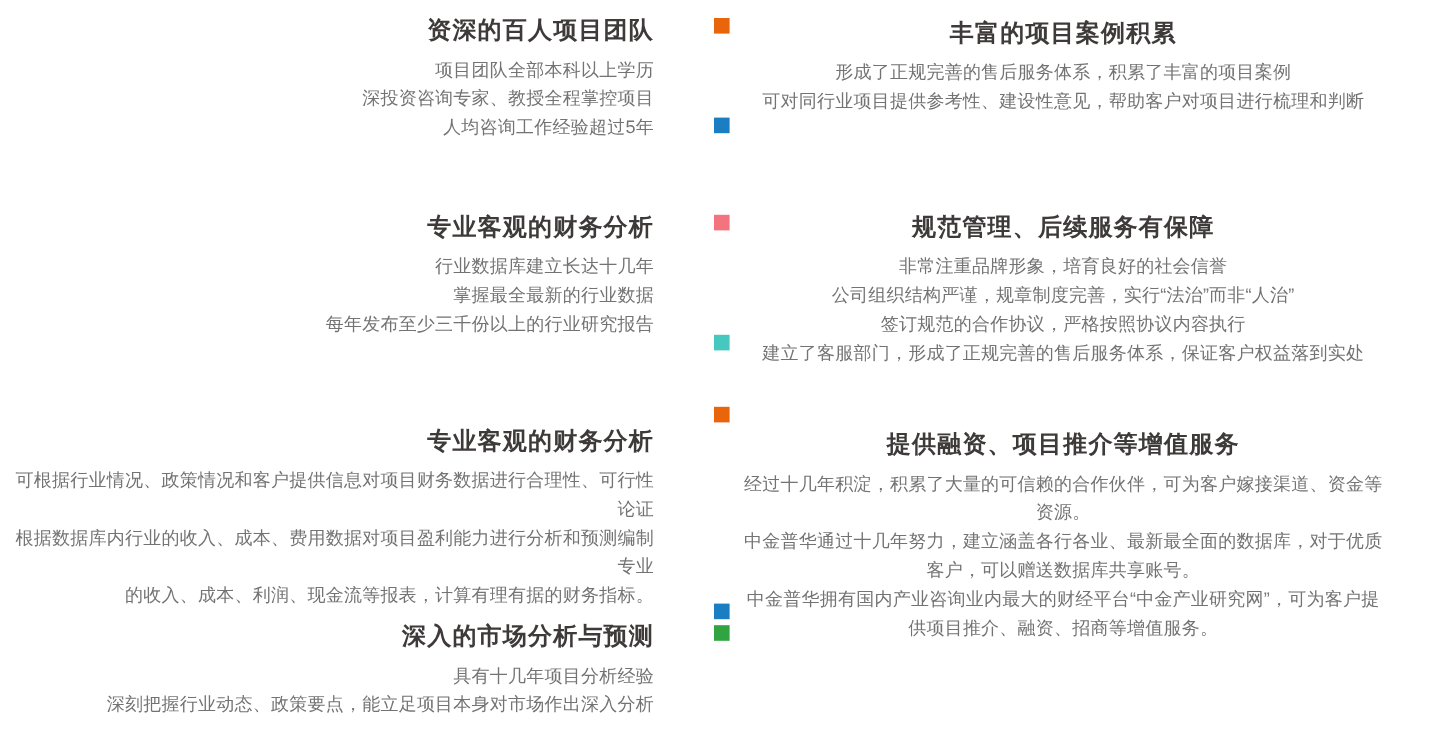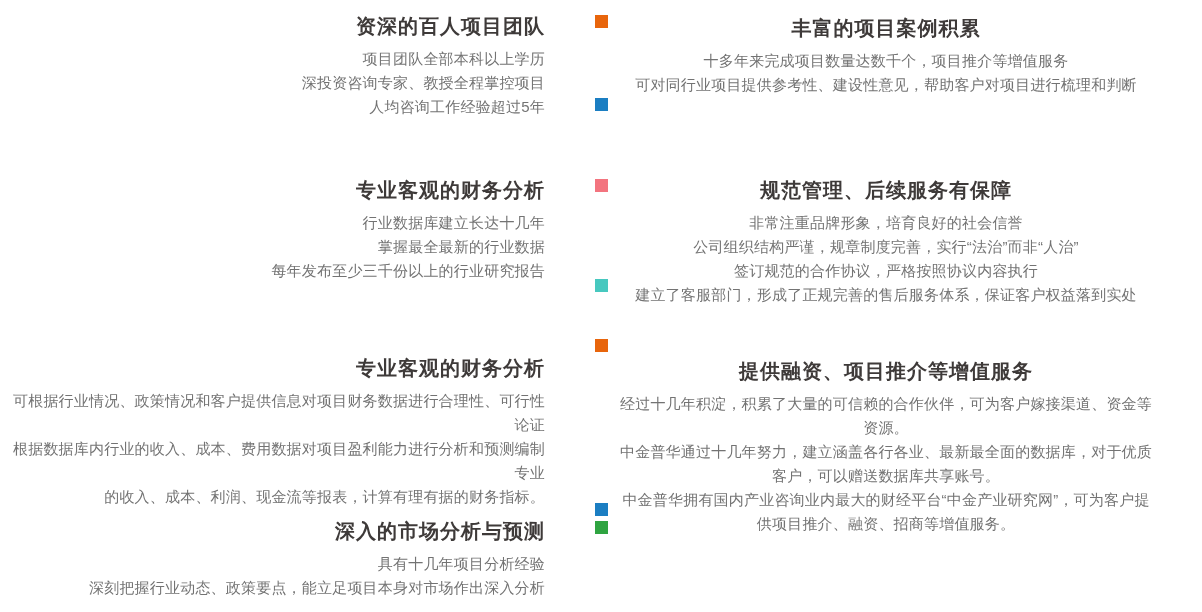--- a/index.html
+++ b/index.html
@@ -77,21 +77,21 @@
   </section>
 
   <section class="lsec" style="top:519px">
     <h2 class="sec-title">深入的市场分析与预测</h2>
     <p class="line">具有十几年项目分析经验</p>
     <p class="line">深刻把握行业动态、政策要点，能立足项目本身对市场作出深入分析</p>
   </section>
 
   <section class="rsec" style="top:16px">
     <h2 class="sec-title">丰富的项目案例积累</h2>
-    <p class="line">十多年来完成项目数量达数千个，项目推介等增值服务</p>
+    <p class="line">形成了正规完善的售后服务体系，积累了丰富的项目案例</p>
     <p class="line">可对同行业项目提供参考性、建设性意见，帮助客户对项目进行梳理和判断</p>
   </section>
 
   <section class="rsec" style="top:178px">
     <h2 class="sec-title">规范管理、后续服务有保障</h2>
     <p class="line">非常注重品牌形象，培育良好的社会信誉</p>
     <p class="line">公司组织结构严谨，规章制度完善，实行“法治”而非“人治”</p>
     <p class="line">签订规范的合作协议，严格按照协议内容执行</p>
     <p class="line">建立了客服部门，形成了正规完善的售后服务体系，保证客户权益落到实处</p>
   </section>

